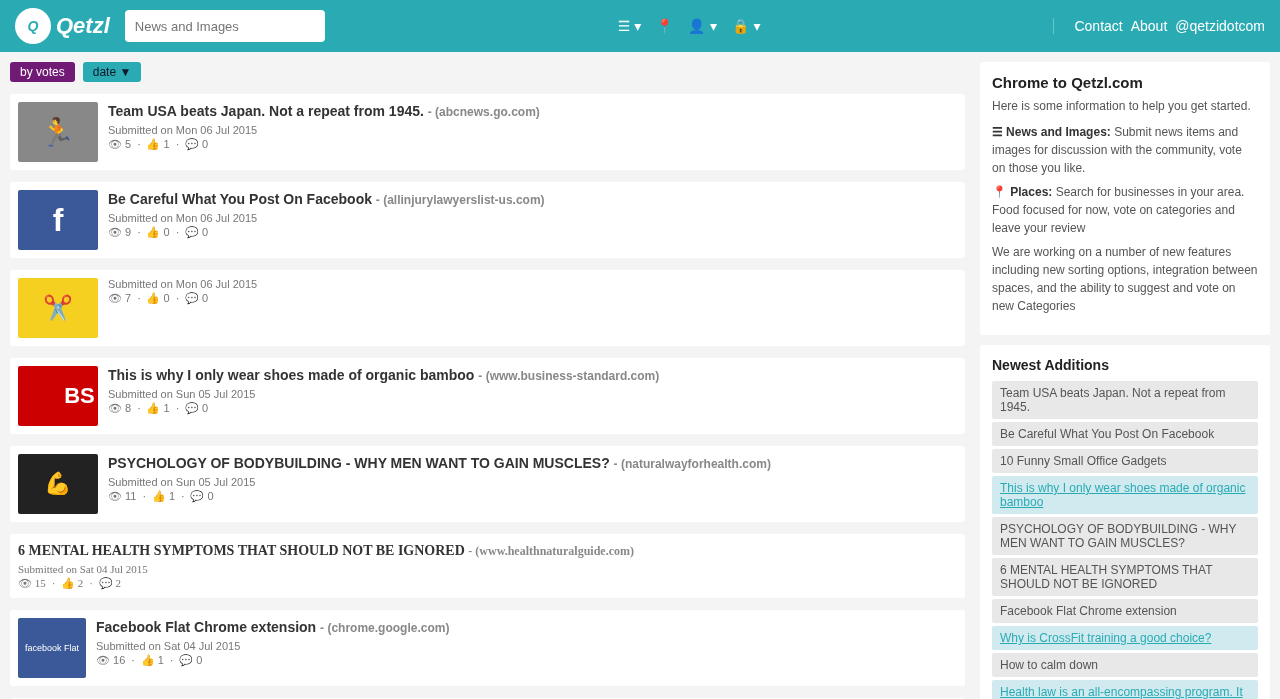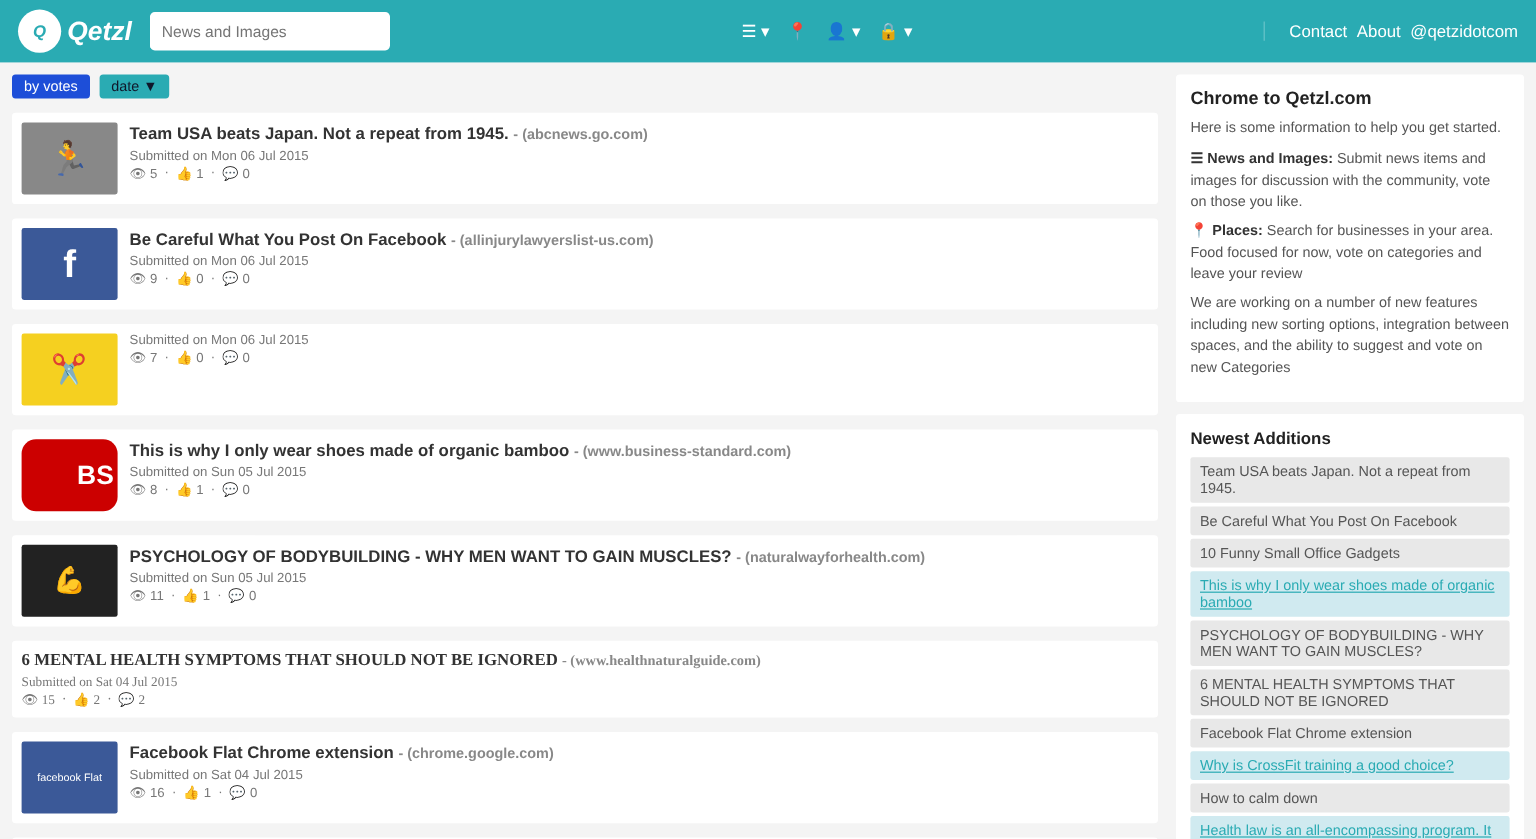--- a/index.html
+++ b/index.html
@@ -104,21 +104,21 @@
       flex: 1;
     }
 
     
     .filter-bar {
       display: flex;
       gap: 8px;
       margin-bottom: 12px;
     }
     .filter-btn {
-      background: #1d4ed8;
+      background: #701a75;
       color: white;
       border: none;
       padding: 3px 10px;
       border-radius: 3px;
       cursor: pointer;
       font-size: 12px;
     }
     .filter-btn-date {
       background: #2aabb3;
       color: #0f172a;
@@ -310,21 +310,21 @@
           <span>👁 7</span>
           <span>·</span>
           <span>👍 0</span>
           <span>·</span>
           <span>💬 0</span>
         </div>
       </div>
     </div>
 
     <div class="news-item">
-      <div class="news-thumb" style="width:80px;height:60px;background:#cc0000;border-radius:12px;display:flex;align-items:center;justify-content:center;font-size:22px;font-weight:bold;color:white;padding-left:43px;">BS</div>
+      <div class="news-thumb" style="width:80px;height:60px;background:#cc0000;border-radius:2px;display:flex;align-items:center;justify-content:center;font-size:22px;font-weight:bold;color:white;padding-left:43px;">BS</div>
       <div class="news-content">
         <div class="news-title">
           <a href="#">This is why I only wear shoes made of organic bamboo <span class="news-source">- (www.business-standard.com)</span></a>
         </div>
         <div class="news-meta">Submitted on Sun 05 Jul 2015</div>
         <div class="news-stats">
           <span>👁 8</span>
           <span>·</span>
           <span>👍 1</span>
           <span>·</span>
@@ -358,21 +358,21 @@
       <div class="news-stats">
         <span>👁 15</span>
         <span>·</span>
         <span>👍 2</span>
         <span>·</span>
         <span>💬 2</span>
       </div>
     </div>
 
     <div class="news-item">
-      <div class="news-thumb" style="width:80px;height:60px;background:#3b5998;border-radius:2px;display:flex;align-items:center;justify-content:center;font-size:9px;color:white;text-align:center;padding:4px;">facebook Flat</div>
+      <div class="news-thumb" style="width:68px;height:60px;background:#3b5998;border-radius:2px;display:flex;align-items:center;justify-content:center;font-size:9px;color:white;text-align:center;padding:4px;">facebook Flat</div>
       <div class="news-content">
         <div class="news-title">
           <a href="#">Facebook Flat Chrome extension <span class="news-source">- (chrome.google.com)</span></a>
         </div>
         <div class="news-meta">Submitted on Sat 04 Jul 2015</div>
         <div class="news-stats">
           <span>👁 16</span>
           <span>·</span>
           <span>👍 1</span>
           <span>·</span>

